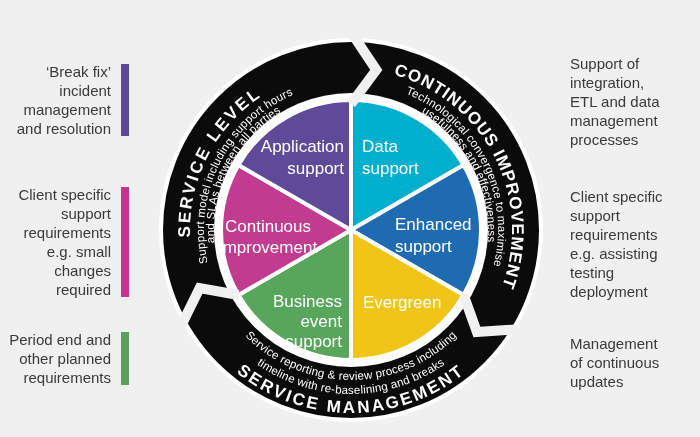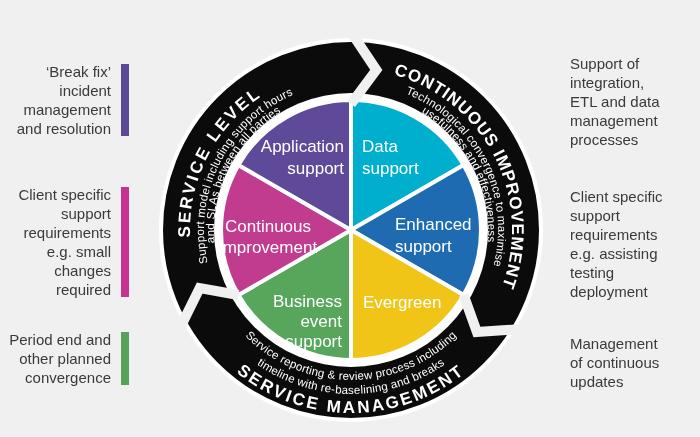--- a/index.html
+++ b/index.html
@@ -131,21 +131,21 @@
 support
 requirements
 e.g. small
 changes
 required</div>
     <div class="bar" style="background-color: rgb(197, 50, 143);"></div>
   </div>
   <div class="ann ann-left" style="top:330px;right:571px;">
     <div class="lines">Period end and
 other planned
-convergence</div>
+requirements</div>
     <div class="bar" style="background-color: rgb(88, 160, 92);"></div>
   </div>
 
   <div class="ann ann-right" style="top:50px;left:570px;">
     <div class="bar" style="background-color: rgb(0, 174, 205);"></div>
     <div class="lines">Support of
 integration,
 ETL and data
 management
 processes</div>

